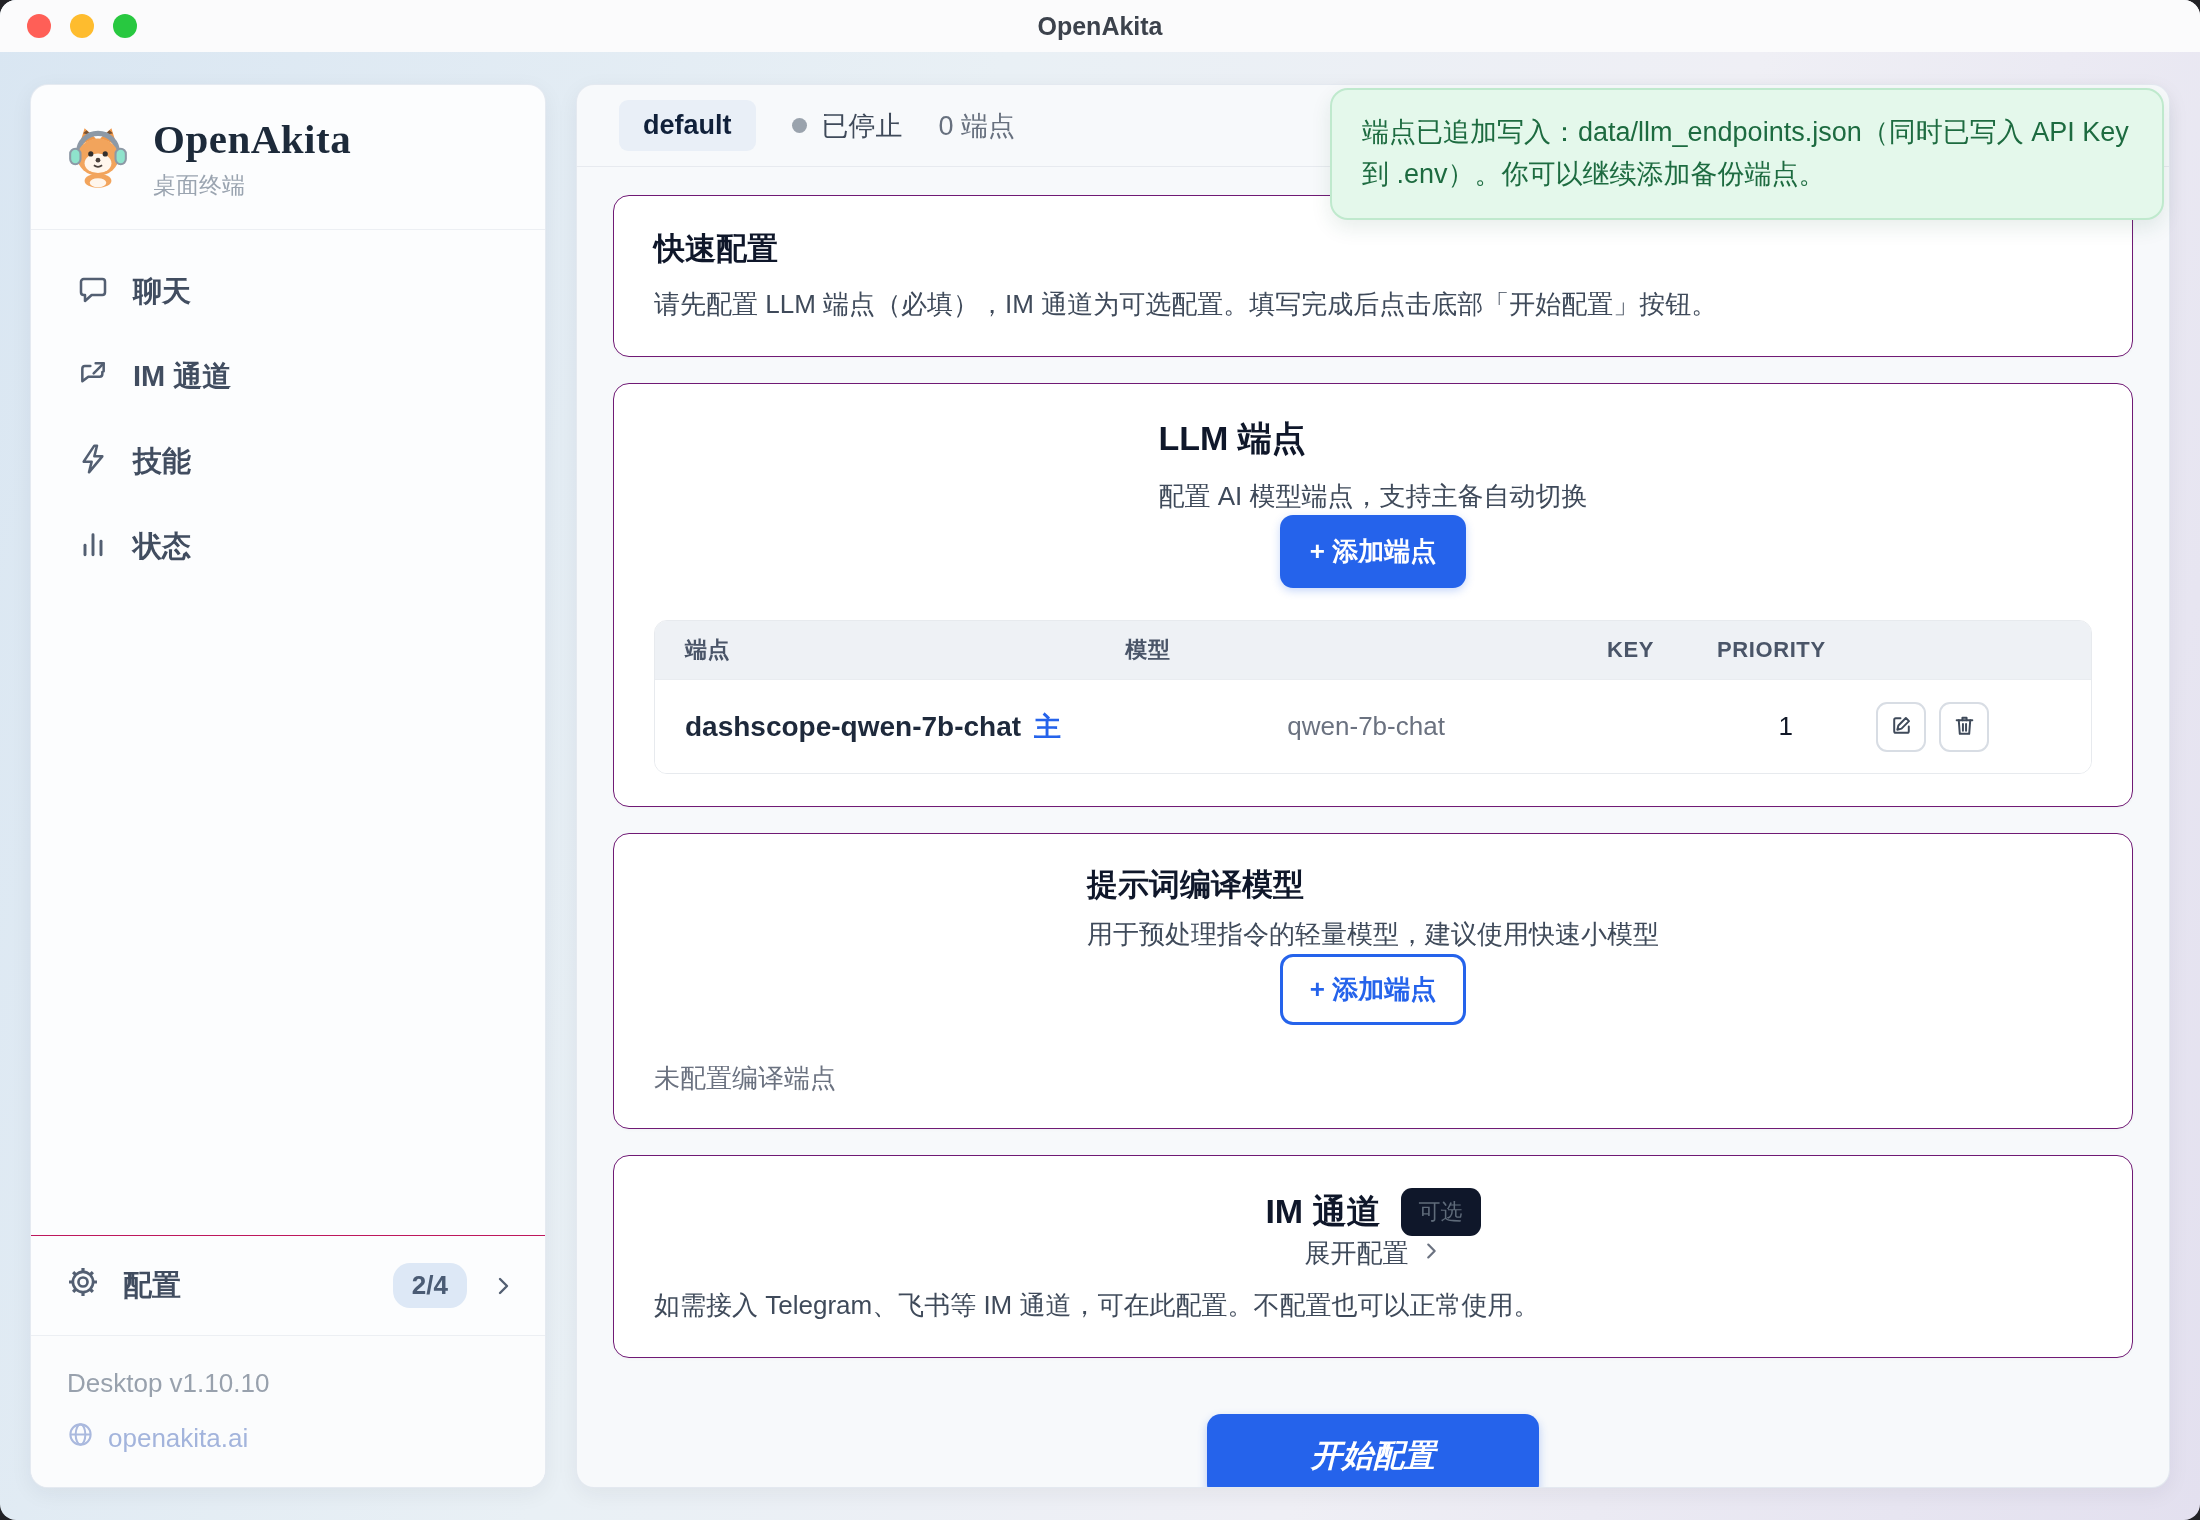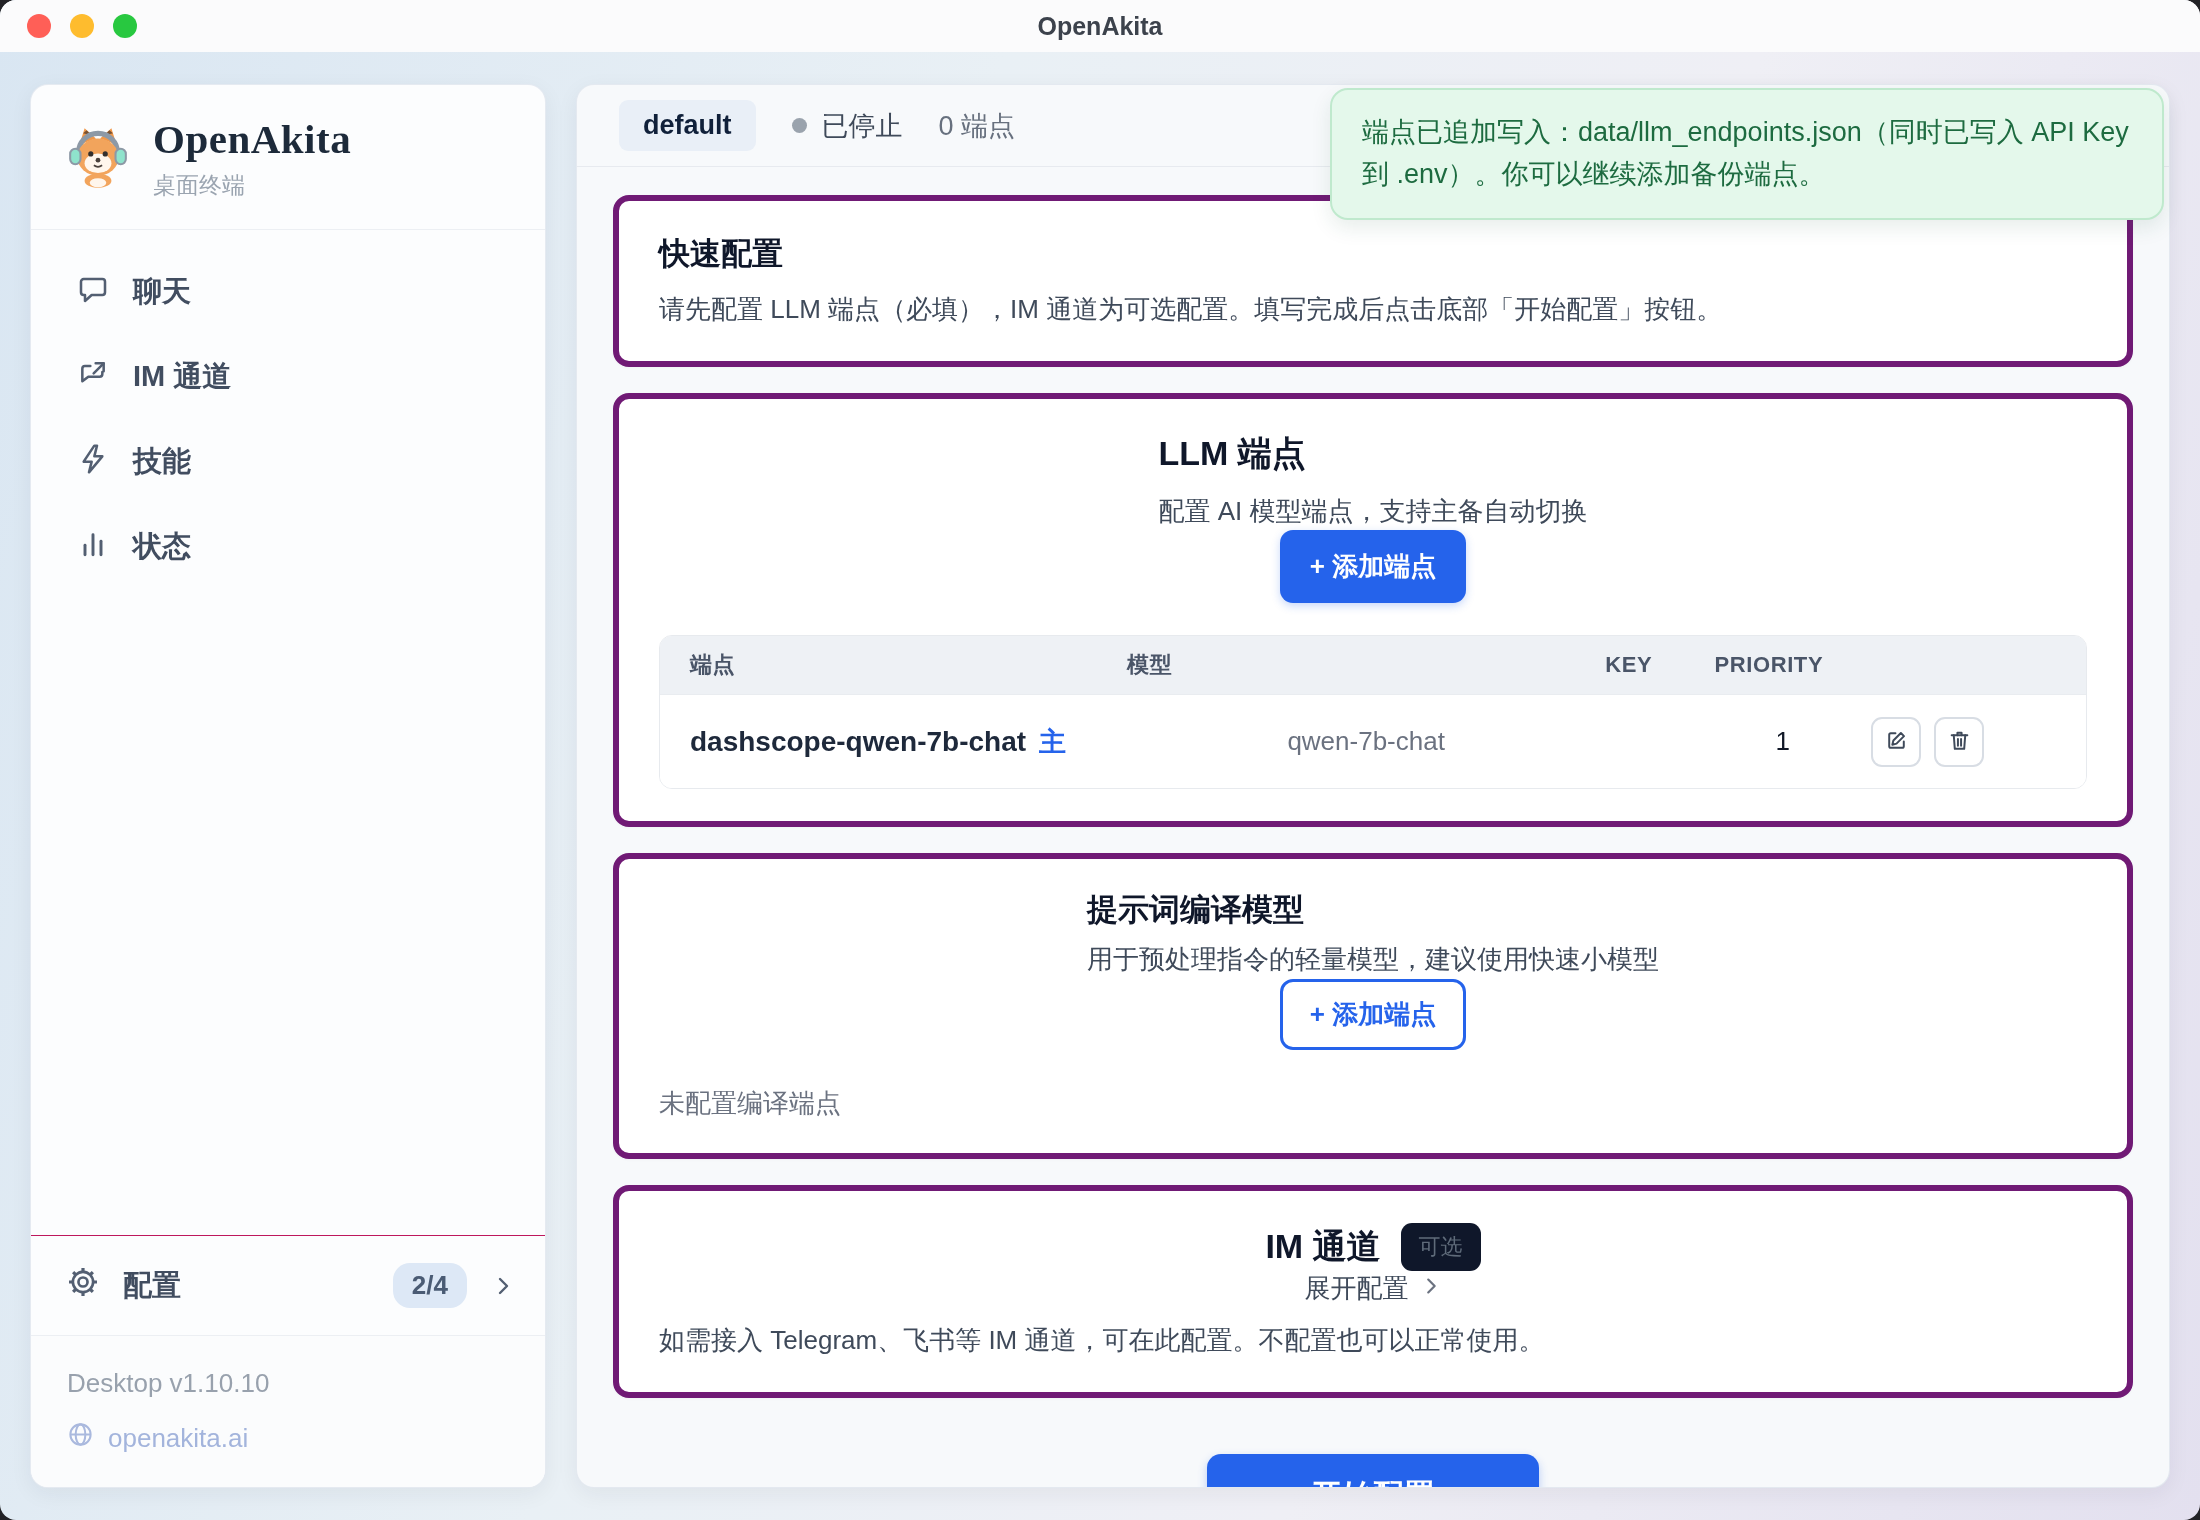--- a/index.html
+++ b/index.html
@@ -46,21 +46,21 @@
     border:1px solid rgba(222,229,237,.8); border-radius:18px; box-shadow:0 6px 22px rgba(30,41,59,.06); overflow:hidden; }
   .topbar { height:82px; border-bottom:1px solid #e7eaef; display:flex; align-items:center; padding:0 42px; gap:36px; }
   .profile-pill { background:#e9eff7; border-radius:9px; padding:10px 24px; font-size:27px; font-weight:bold; color:#10203a;text-align:right; }
   .status { display:flex; align-items:center; gap:15px; font-size:27px; color:#3f4a5a; }
   .dot { width:15px; height:15px; border-radius:50%; }
   .dot-gray { background:#9aa3ad; }
   .dot-green { background:#22c55e; }
   .endpoint-count { font-size:27px; color:#67707e; }
 
   .content { padding:28px 36px 0; }
-  .card { background:#ffffff; border:6px solid #701a75; border-radius:16px; padding:32px 40px;
+  .card { background:#ffffff; border:1px solid #701a75; border-radius:16px; padding:32px 40px;
     margin-bottom:26px; box-shadow:0 1px 3px rgba(15,23,42,.03); }
   .card-title-lg { font-size:34px; font-weight:bold; color:#0f172a; }
   .card-title { font-size:31px; font-weight:bold; color:#0f172a; }
   .card-desc { font-size:26px; color:#3f4a5a; margin-top:16px; line-height:1.45; }
   .card-header { display:flex; justify-content:space-between; align-items:center;flex-direction:column; }
 
   .btn-solid { background:#2563eb; color:#ffffff; font-size:26px; font-weight:bold; border:none;
     border-radius:13px; padding:19px 30px; cursor:pointer; font-family:inherit; box-shadow:0 3px 8px rgba(37,99,235,.25); }
   .btn-outline { background:#ffffff; color:#2563eb; font-size:26px; font-weight:bold; border:3px solid #2563eb;
     border-radius:13px; padding:15px 27px; cursor:pointer; font-family:inherit; }
@@ -83,21 +83,21 @@
 
   .empty-text { font-size:26px; color:#6b7280; margin-top:36px; }
 
   .im-left { display:flex; align-items:center; gap:20px; }
   .optional-badge { background:#0f172a; color:#5f6b7a; font-size:22px; padding:9px 18px; border-radius:11px; }
   .expand { display:flex; align-items:center; gap:11px; font-size:26px; color:#3f4a5a; cursor:pointer; }
   .expand svg { color:#6b7280; }
 
   .start-btn { display:block; margin:56px auto 0; width:332px; height:84px; background:#2563eb; color:#fff;
     font-size:31px; font-weight:bold; border:none; border-radius:14px; cursor:pointer; font-family:inherit;
-    box-shadow:0 4px 10px rgba(37,99,235,.3); }
+    box-shadow:0 4px 10px rgba(37,99,235,.3);font-style:italic; }
 
   
   .toast { position:absolute; top:88px; right:36px; width:834px; background:#e4f8eb; border:2px solid #bfe9cd;
     border-radius:18px; padding:22px 30px; font-size:27px; line-height:1.55; color:#1d6b40;
     box-shadow:0 8px 20px rgba(34,90,56,.10); z-index:40; }
 </style>
 </head>
 <body>
 
 <div class="window">

